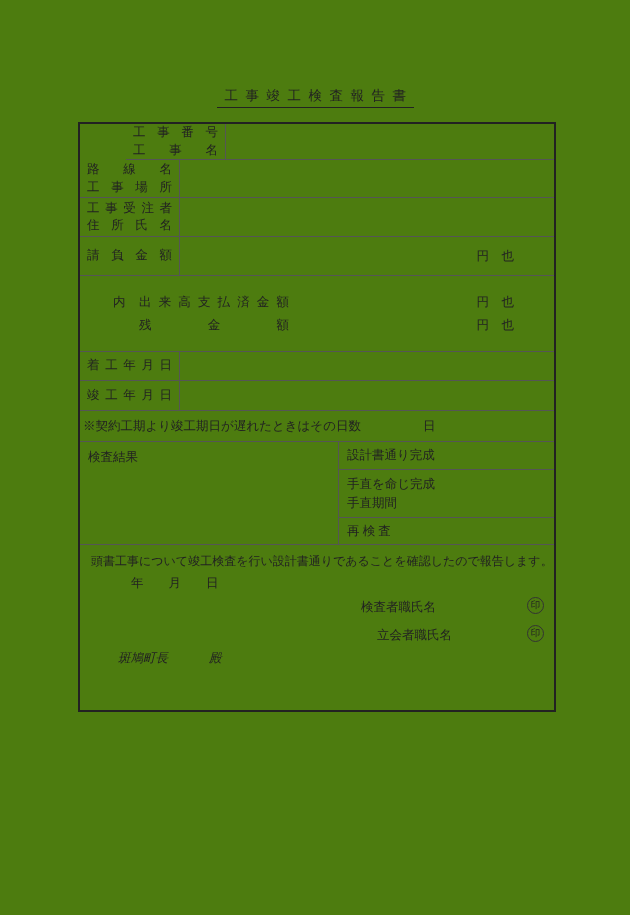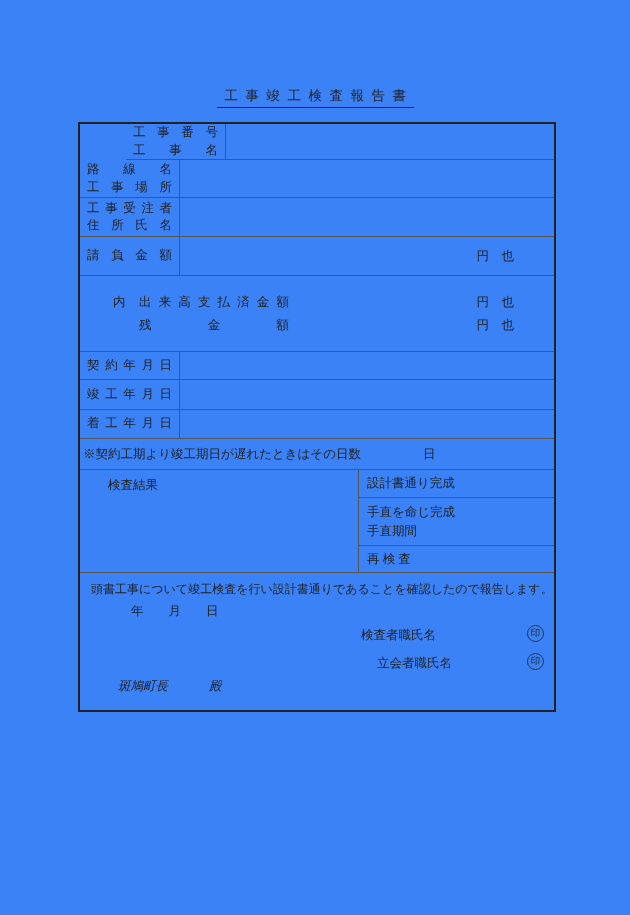--- a/index.html
+++ b/index.html
@@ -4,21 +4,21 @@
 <style>
   * { box-sizing: border-box; }
   html, body { margin: 0; padding: 0; }
   body {
     width: 630px; height: 915px;
     background: #fdfdfd;
     color: #222;
     font-family: "Liberation Serif", "DejaVu Serif", serif;
     font-size: 12.5px;
   }
-  .page { position: relative; width: 630px; height: 915px; overflow: hidden; background: #3b82f6; }
+  .page { position: relative; width: 630px; height: 915px; overflow: hidden; background: #4d7c0f; }
 
   
   .doc-title { position: absolute; top: 87px; left: 0; width: 630px; text-align: center; }
   .doc-title .tt {
     display: inline-block;
     font-size: 13.5px;
     letter-spacing: 7.5px;
     padding: 0 0 2px 8px;
     border-bottom: 1.5px solid #222;
     white-space: nowrap;
@@ -27,21 +27,21 @@
   
   .form {
     position: absolute; left: 78px; top: 122px;
     width: 478px; height: 590px;
     border: 2px solid #222;
     display: flex; flex-direction: column;
   }
   .row { display: flex; border-bottom: 1px solid #555; }
   .h36 { height: 36px; margin-left: 46px; } .h38 { height: 38px; } .h39 { height: 39px; }
   .h76 { height: 76px; } .h28 { height: 28px; } .h29 { height: 29px; }
-  .h30 { height: 30px; } .h31 { height: 31px; } .h103 { height: 103px; padding-left: 20px; }
+  .h30 { height: 30px; } .h31 { height: 31px; } .h103 { height: 103px; }
 
   .lab {
     width: 100px; border-right: 1px solid #555;
     padding: 2px 7px;
     display: flex; flex-direction: column; justify-content: center;
   }
   .jline { text-align: justify; text-align-last: justify; line-height: 1.4; }
   .val { flex: 1; }
   .unit-val { flex: 1; display: flex; align-items: center; justify-content: flex-end; padding-right: 40px; }
 
@@ -138,37 +138,31 @@
         <span class="bk-unit">円　也</span>
       </div>
       <div class="bk-line">
         <span class="bk-prefix ghost">内</span>
         <span class="bk-gap"></span>
         <span class="bk-label">残金額</span>
         <span class="bk-unit">円　也</span>
       </div>
     </div>
 
-    <div class="row h28">
-      <div class="lab">
-        <div class="jline">契約年月日</div>
+
+    <div class="row h29">
+      <div class="lab">
+        <div class="jline">着工年月日</div>
       </div>
       <div class="val"></div>
     </div>
 
     <div class="row h30">
       <div class="lab">
         <div class="jline">竣工年月日</div>
-      </div>
-      <div class="val"></div>
-    </div>
-
-    <div class="row h29">
-      <div class="lab">
-        <div class="jline">着工年月日</div>
       </div>
       <div class="val"></div>
     </div>
 
     <div class="row h31 note-row">
       <span>※契約工期より竣工期日が遅れたときはその日数</span>
       <span class="note-gap"></span>
       <span>日</span>
     </div>
 

